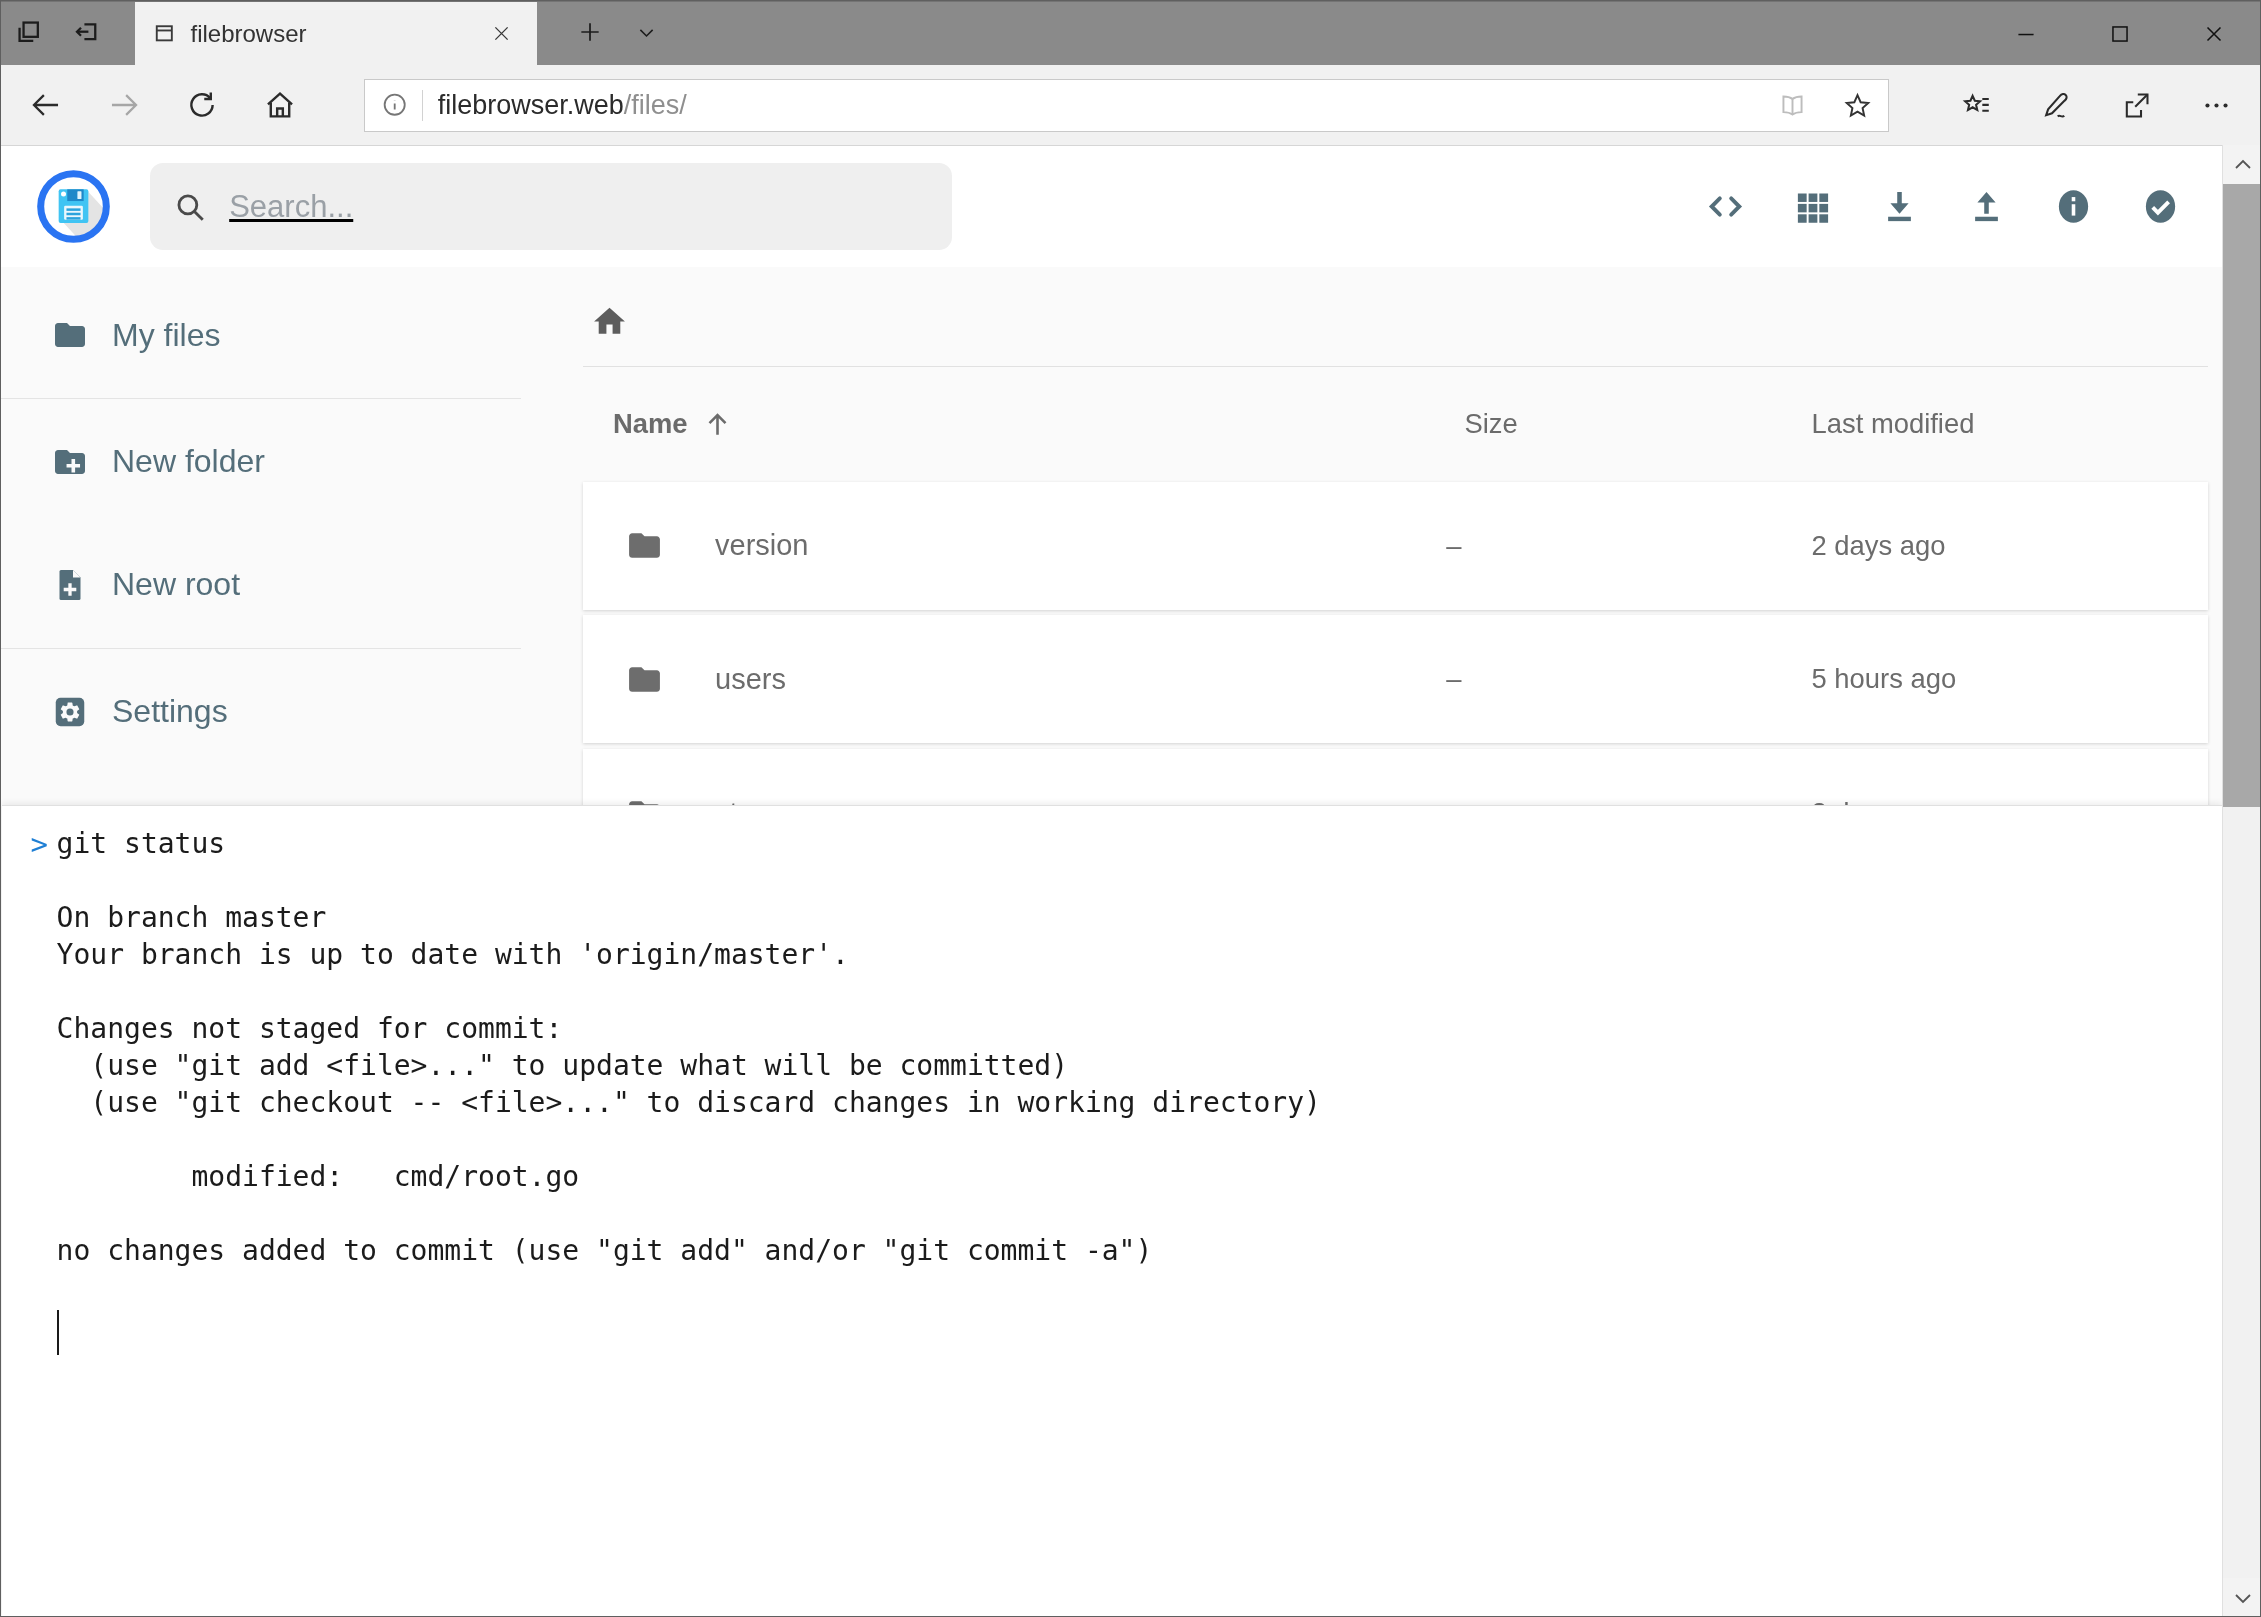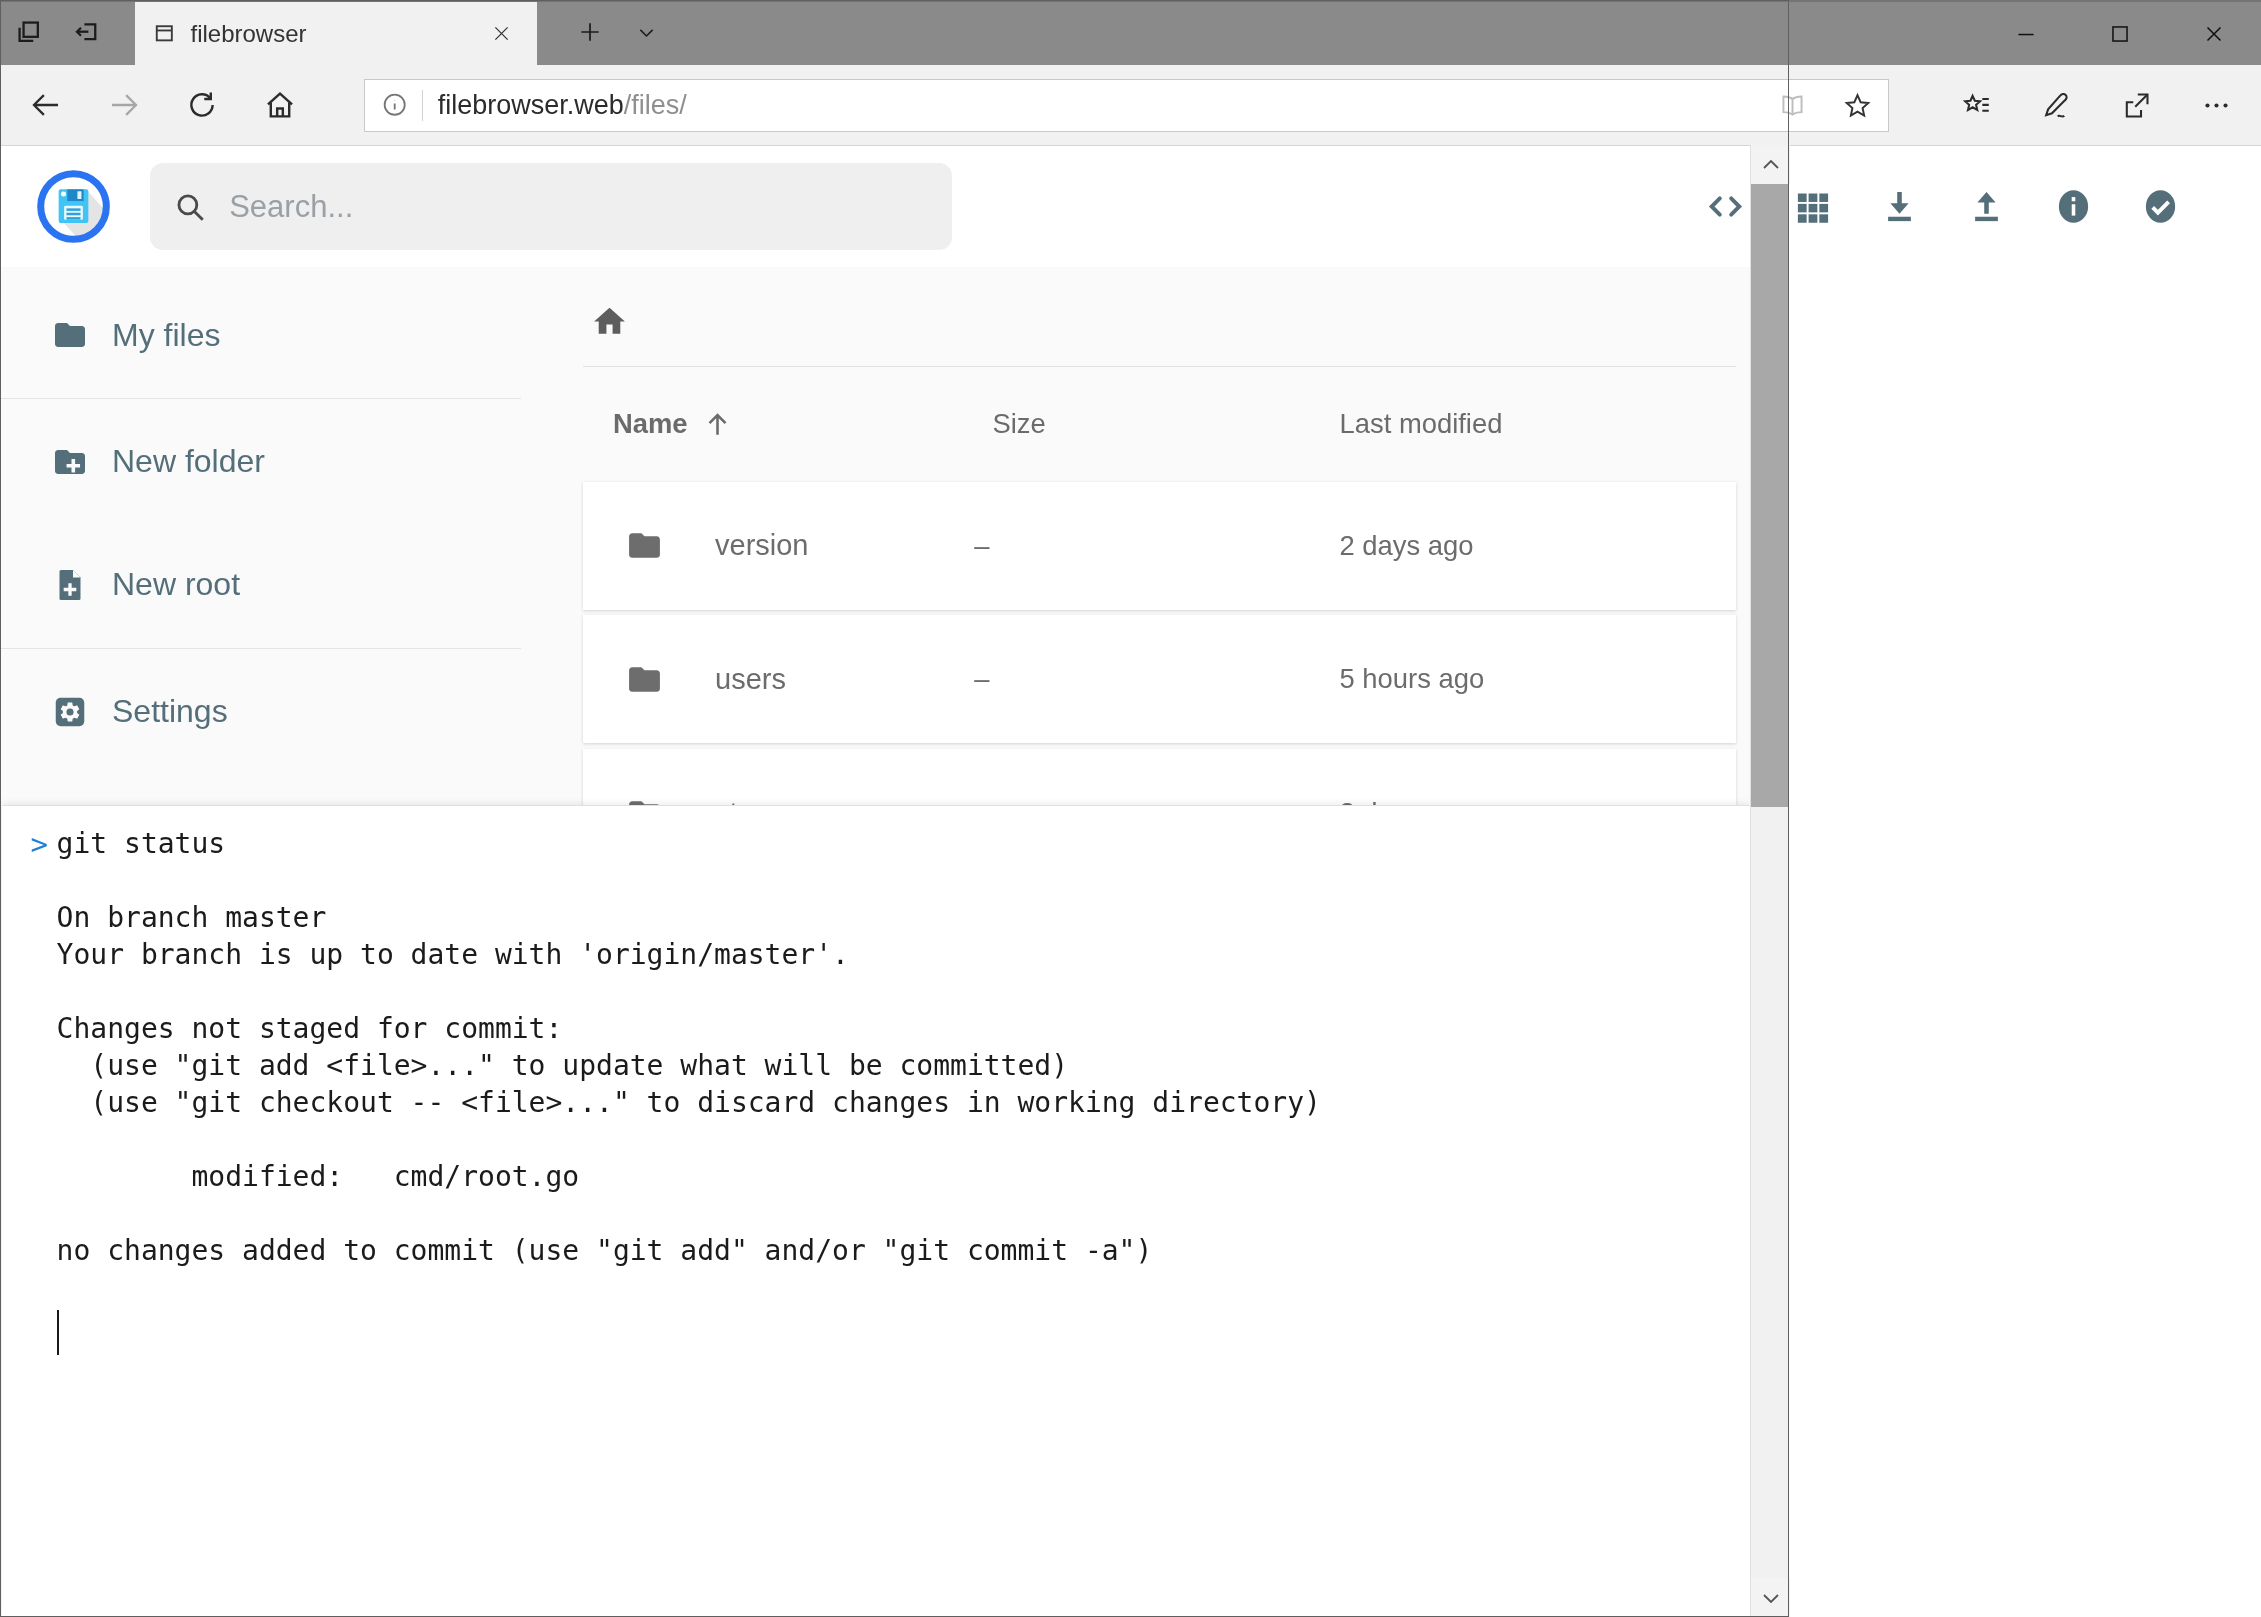--- a/index.html
+++ b/index.html
@@ -1,18 +1,18 @@
 <!DOCTYPE html>
 <html style="font-size:13px"><head>
 <meta charset="utf-8">
 <style>
   * { margin:0; padding:0; box-sizing:border-box; }
   html,body { width:2261px; height:1617px; }
   body { font-family:"Liberation Sans", sans-serif; background:#fff; overflow:hidden; }
-  .page { position:relative; width:1789px; height:1617px; background:#fff; }
+  .page { position:relative; width:2261px; height:1617px; background:#fff; }
   .page::after { content:""; position:absolute; inset:0; border:1.6px solid #5f5f5f; pointer-events:none; z-index:60; }
 
   
   .titlebar { position:absolute; left:0; top:0; width:2261px; height:65px; background:#8a8a8a; border-top:2.4px solid #747474; display:flex; align-items:stretch; }
   .tb-btn { width:58px; display:flex; align-items:center; justify-content:center; color:#1c1c1c; }
   .tb-btn svg { width:27.4px; height:27.4px; }
   .tab { width:402px; margin-left:19.4px; background:#f1f1f1; display:flex; align-items:center; padding:0 18px; }
   .tab-favicon { width:22.6px; height:22.6px; color:#3a3a3a; flex:none; }
   .tab-title { flex:1; margin-left:14.5px; font-size:24px; color:#333; white-space:nowrap; overflow:hidden; }
   .tab-close { width:36px; height:36px; display:flex; align-items:center; justify-content:center; color:#3a3a3a; }
@@ -39,21 +39,21 @@
   .addr-icon { width:29px; height:29px; flex:none; }
   .addr-book { color:#bdbdbd; margin-right:36px; }
   .addr-star { color:#333; }
   .nav-right { margin-left:auto; margin-right:4.8px; display:flex; height:100%; }
   .nav-right .nav-btn { width:80px; }
   .nav-right .nav-btn svg { width:31px; height:31px; }
 
   
   .app-header { position:absolute; left:0; top:146px; width:2261px; height:121px; background:#fff; display:flex; align-items:center; z-index:2; }
   .logo { width:75px; height:75px; margin-left:36px; flex:none; }
-  .searchbar { margin-left:39px; width:802px; height:87px; background:#efefef; border-radius:13px; display:flex; align-items:center; }
+  .searchbar { margin-left:39px; width:802px; height:87px; background:#efefef; border-radius:13px; display:flex; align-items:center;text-decoration:underline; }
   .searchbar svg { width:34px; height:34px; color:#4a4a4a; margin:0 22.6px 0 22.6px; flex:none; }
   .searchbar input { flex:1; height:100%; background:transparent; border:none; outline:none; font-size:31px; color:#444; font-family:"Liberation Sans", sans-serif; }
   .searchbar input::placeholder { color:#9aa0a6; }
   .hdr-actions { margin-left:auto; margin-right:81px; display:flex; gap:48px; align-items:center; }
   .hdr-actions .act { width:39px; height:39px; color:#546e7a; display:flex; align-items:center; justify-content:center; }
   .hdr-actions svg { width:39px; height:39px; }
 
   
   .sidebar { position:absolute; left:0; top:267px; width:521px; bottom:0; background:#fafafa; padding-top:6.5px; }
   .sb-item { height:123px; display:flex; align-items:center; padding-left:52px; cursor:pointer; }

